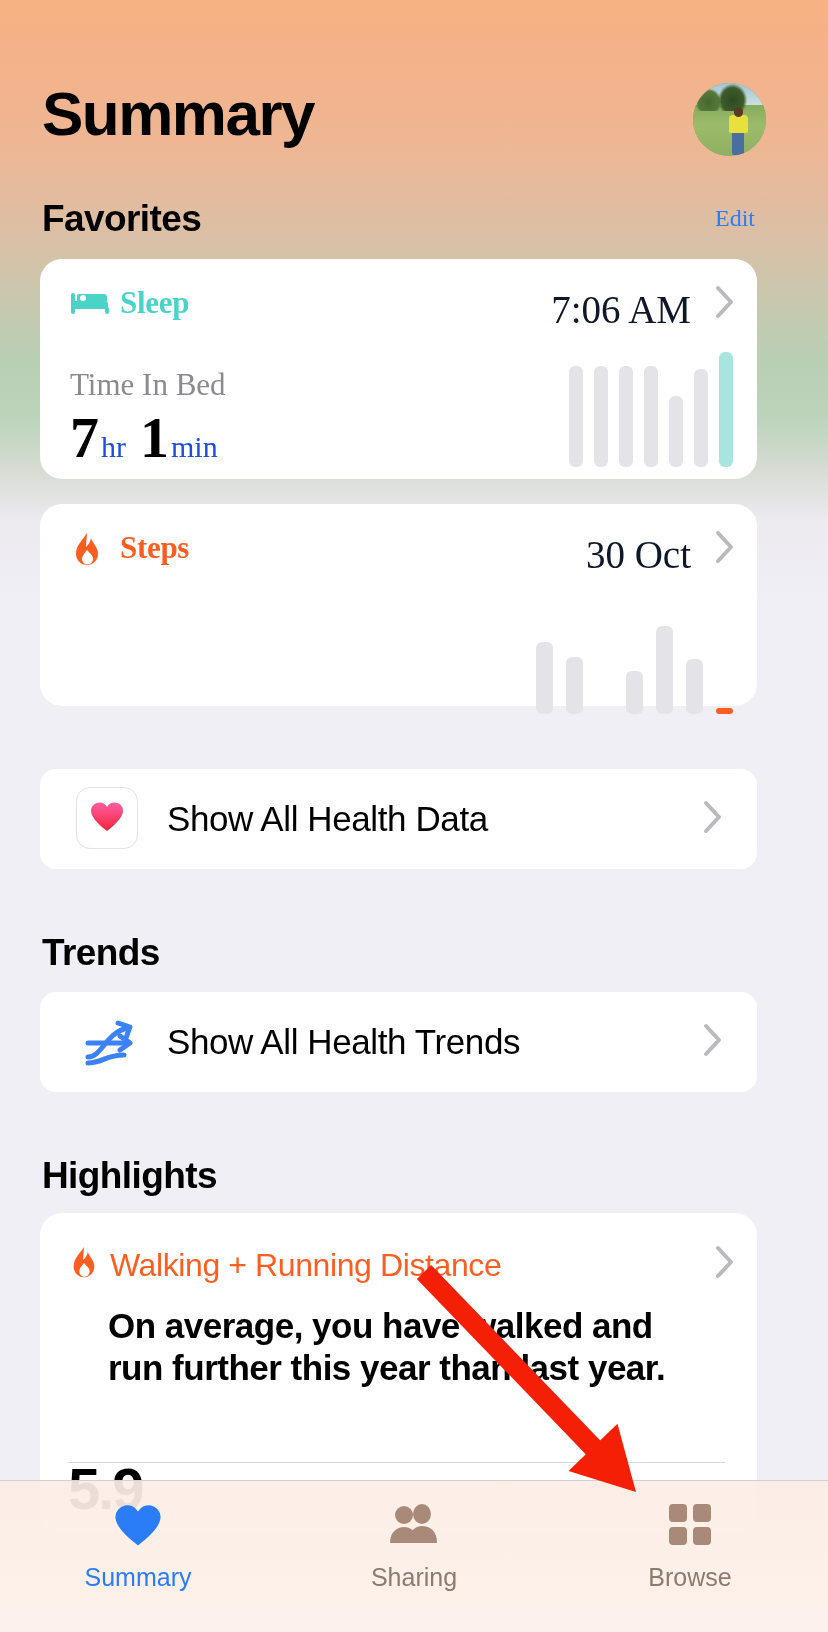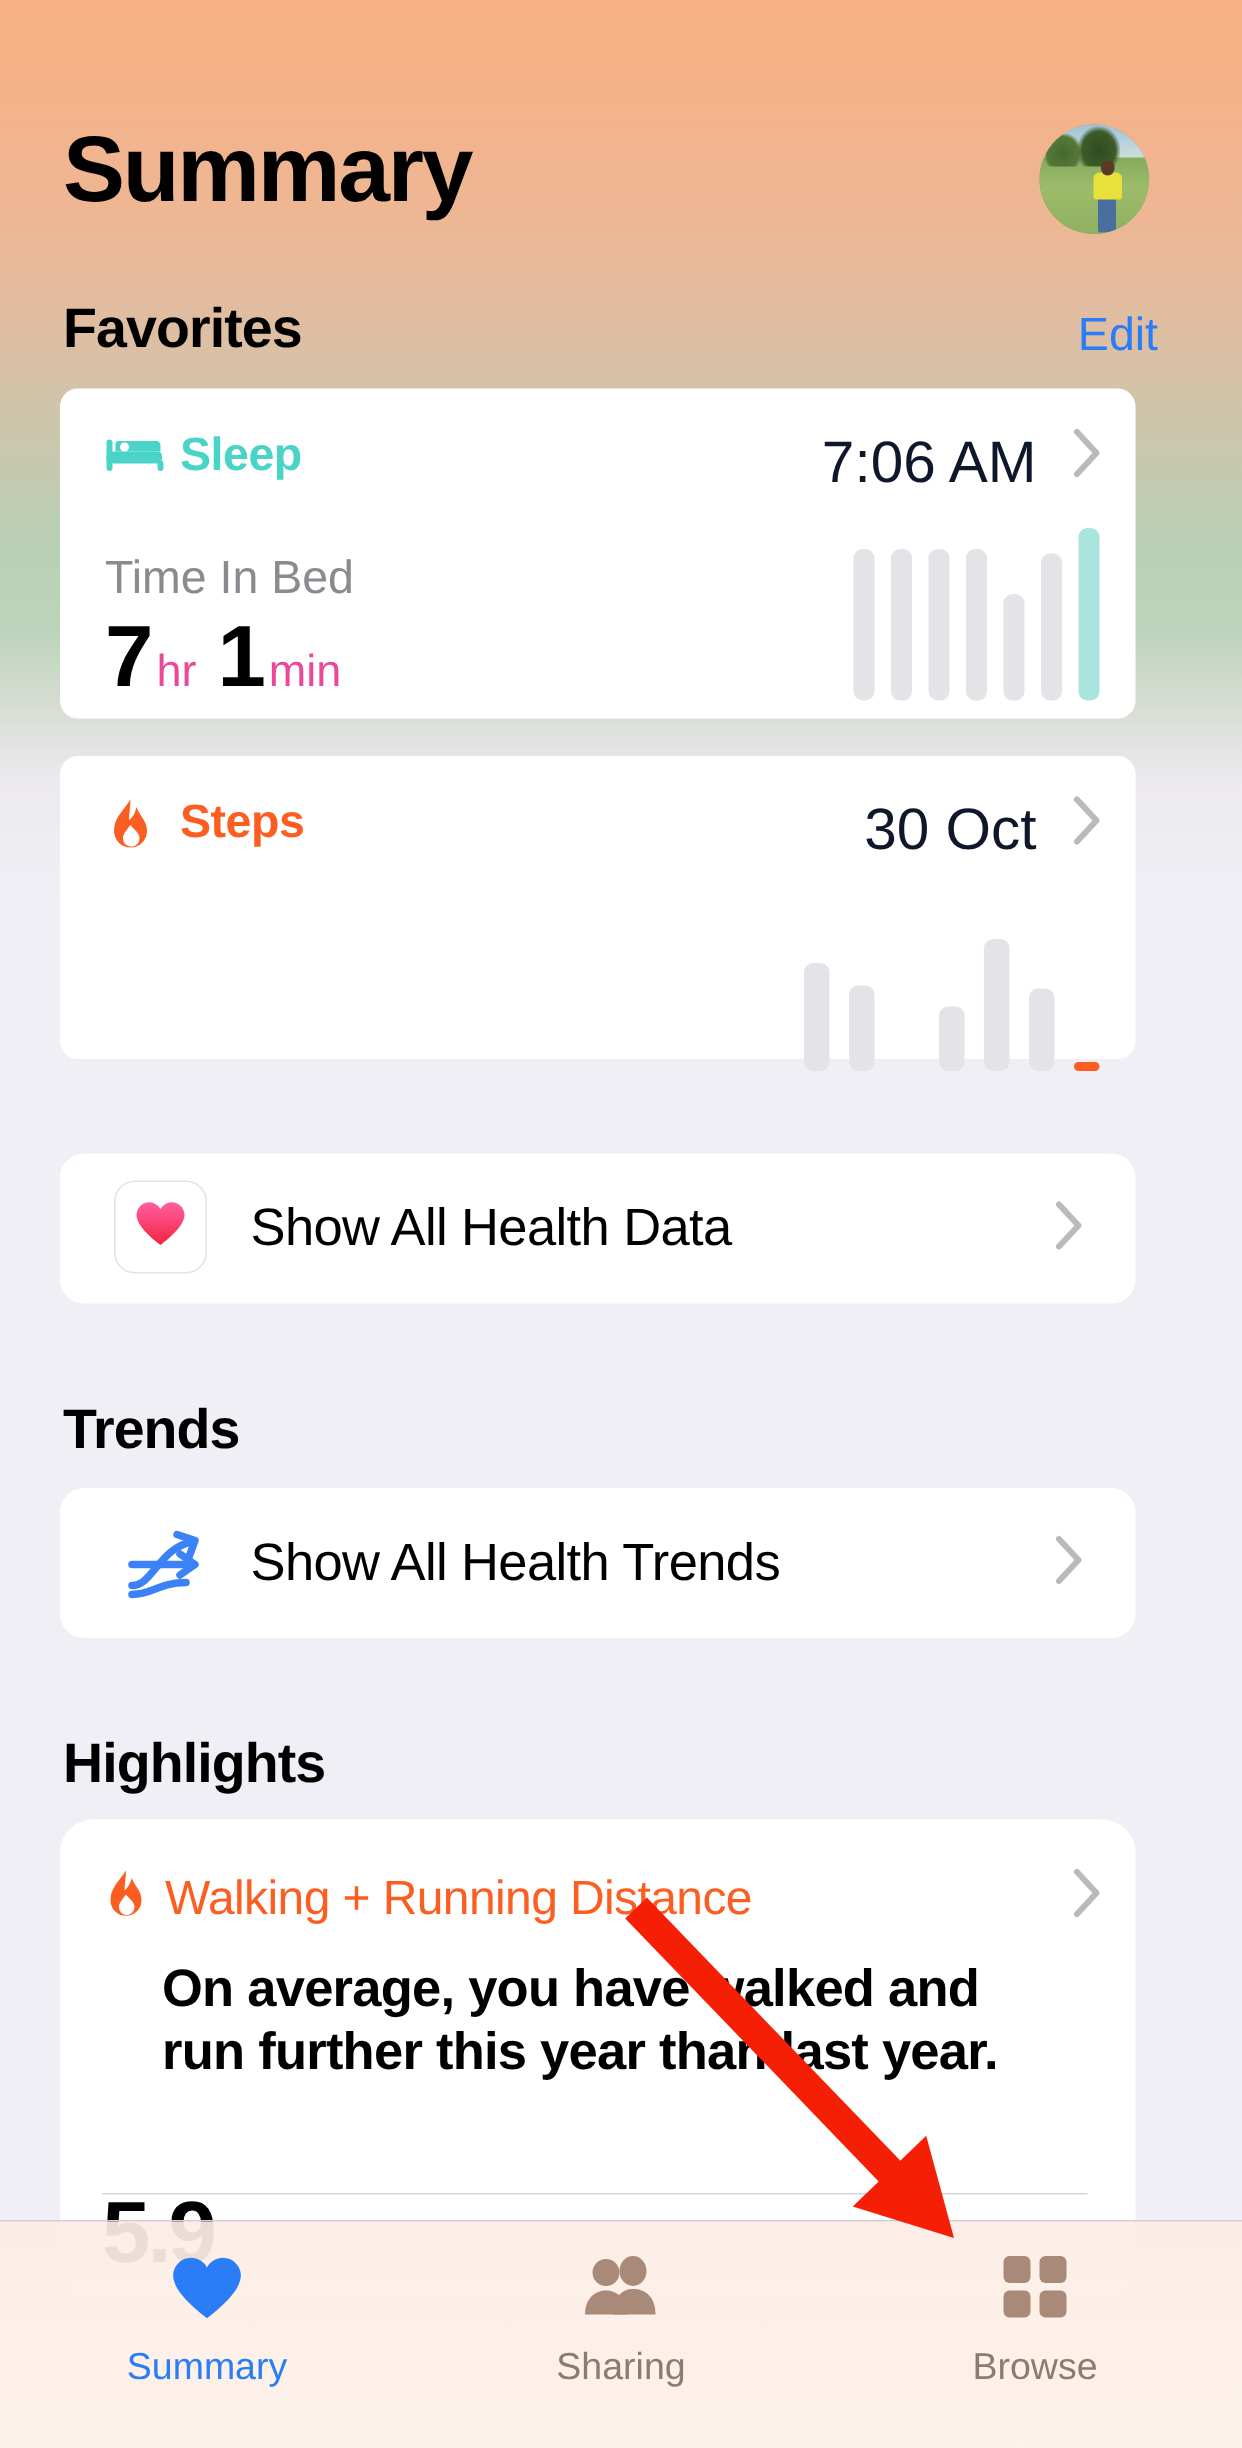--- a/index.html
+++ b/index.html
@@ -60,29 +60,30 @@
                       background:#e8e13c; border-radius:4px 4px 2px 2px; }
   #avatar .person-p { position:absolute; left:53%; top:66%; width:17%; height:32%;
                       background:#4a6f9e; border-radius:2px; }
 
   
   .sect-head {
     position:absolute; left:42px;
     font-size:37px; font-weight:bold; color:#000; letter-spacing:-0.6px;
   }
   #edit-button {
-    position:absolute; right:56px;
-    font-size:31px; color:#2a7cf7; font-weight:400;
+    position:absolute; right:73px;
+    font-size:24px; color:#2a7cf7; font-weight:400;
     cursor:pointer;
+    font-family:Liberation Serif, serif;
   }
 
   
   .card {
     position:absolute; left:40px; width:717px;
-    background:#fff; border-radius:12px;
+    background:#fff; border-radius:22px;font-family:Liberation Serif, serif;
   }
 
   .card-head {
     position:absolute; left:30px; top:26px; right:22px; height:42px;
   }
   .card-head .flame, .card-head .bed {
     position:absolute; left:0; top:2px;
   }
   .card-title {
     position:absolute; left:50px; top:0;
@@ -100,21 +101,21 @@
   
   .metric-label {
     position:absolute; left:30px;
     font-size:31px; color:#8a8a8f;
   }
   .metric-value {
     position:absolute; left:30px;
     color:#000; white-space:nowrap;
   }
   .metric-value .big { font-size:58px; font-weight:bold; letter-spacing:-2px; }
-  .metric-value .unit { font-size:30px; color:#ec4899; font-weight:400; margin-left:4px; }
+  .metric-value .unit { font-size:30px; color:#1d4ed8; font-weight:400; margin-left:4px; }
 
   
   .minichart { position:absolute; display:flex; align-items:flex-end; }
   .minichart .bar { border-radius:6px; }
 
   
   .row-card {
     position:absolute; left:40px; width:717px; height:100px;
     background:#fff; border-radius:16px;
     display:flex; align-items:center;

